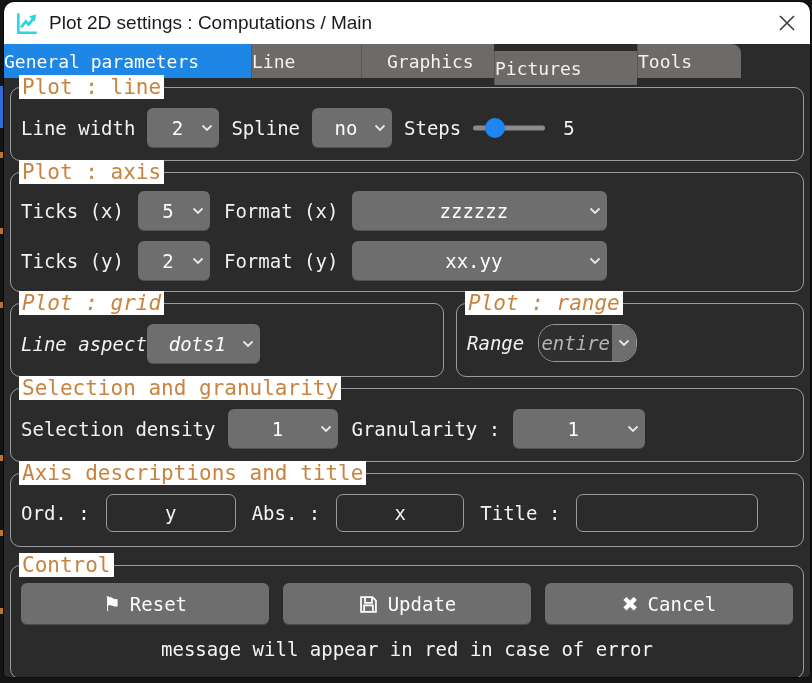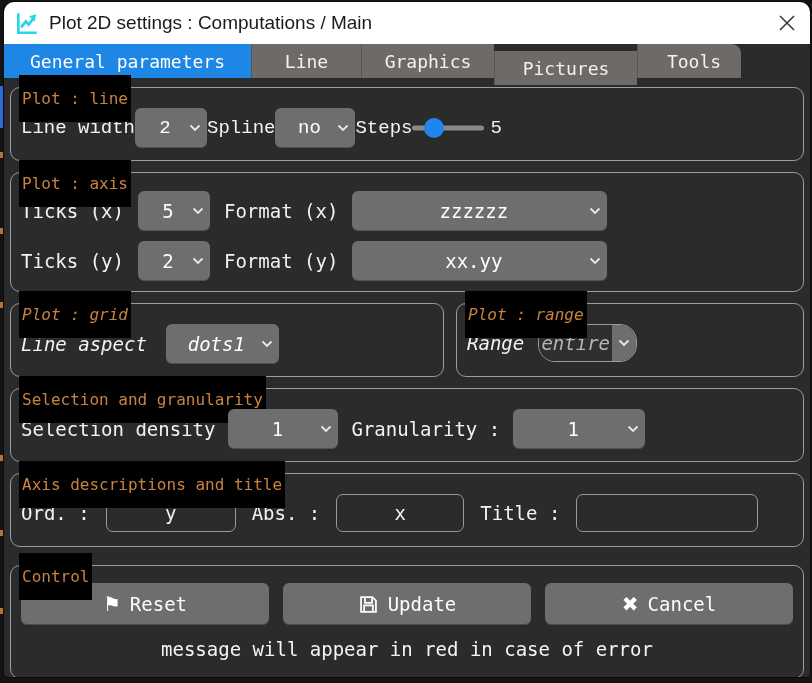--- a/index.html
+++ b/index.html
@@ -28,42 +28,42 @@
     font-family:"Liberation Sans","DejaVu Sans",sans-serif;
     font-size:19px;color:#1b1b1b;flex:1 1 auto;white-space:nowrap;
   }
   .close-btn{
     width:46px;height:42px;display:flex;align-items:center;justify-content:center;
     cursor:default;flex:0 0 auto;
   }
   
   .tabbar{height:31px;display:flex;background:#2b2b2b;}
   .tab{
-    height:34px;display:flex;align-items:center;justify-content:center;
+    height:34px;display:flex;align-items:center;justify-content:flex-start;
     font-size:18px;color:#f2f2f2;background:#6d6a67;
     border-left:1px solid rgba(0,0,0,0.18);
     box-sizing:border-box;white-space:nowrap;
   }
   .tab.first{border-left:none;}
-  .tab.last{border-radius:0 9px 0 0;padding-left:9px;}
+  .tab.last{border-radius:0 9px 0 0;}
   .tab.active{background:#1e87e5;color:#ffffff;}
   .tabbar-spacer{flex:1 1 auto;background:#2b2b2b;}
   
   .content{padding:12px 6px 0 6px;}
   .group{
     position:relative;
     border:1px solid #9c9c9c;border-radius:10px;
     margin:0 0 11px 0;
     padding:14px 10px 10px 10px;
     box-sizing:border-box;
   }
   .group-title{
     position:absolute;top:-13px;left:8px;
-    background:#000000;padding:14px 3px;
-    color:#c8833f;font-size:16px;white-space:nowrap;
+    background:#ffffff;padding:0 3px;
+    color:#c8833f;font-size:21px;white-space:nowrap;
   }
   .row{display:flex;align-items:center;}
   .lbl{color:#f2f2f2;font-size:19px;white-space:nowrap;}
   
   .dd{
     position:relative;height:40px;background:#6e6e6e;border-radius:6px;
     display:flex;align-items:center;justify-content:center;
     color:#fdfdfd;font-size:19px;box-sizing:border-box;
     box-shadow:inset 0 -1px 0 rgba(0,0,0,0.25);
   }
@@ -141,37 +141,37 @@
     </span>
   </div>
 
   <div class="tabbar">
     <div class="tab first active" style="width:247px;">
       <span>General parameters</span>
     </div>
     <div class="tab" style="width:110px;">
       <span>Line</span>
     </div>
-    <div class="tab" style="width:133px;">
+    <div class="tab" style="width:133px;padding-left:25px;">
       <span>Graphics</span>
     </div>
     <div class="tab" style="width:143px;margin-top:7px;">
       <span>Pictures</span>
     </div>
     <div class="tab last" style="width:104px;">
       <span>Tools</span>
     </div>
     <div class="tabbar-spacer"></div>
   </div>
 
   <div class="content">
 
     <div class="group" style="height:74px;">
       <span class="group-title">Plot : line</span>
-      <div class="row" style="margin-top:6px;font-family:Liberation Mono, monospace;">
+      <div class="row" style="margin-top:6px;gap:12px;">
         <span class="lbl">Line width</span>
         <div class="dd" style="width:72px;">
           <span class="dd-val">2</span>
           <span class="dd-arrow">
             <svg width="12" height="8" viewBox="0 0 12 8">
                 <path d="M1.5 1.5 L6 6 L10.5 1.5" stroke="#e8e8e8" stroke-width="1.8" fill="none"></path>
               </svg>
           </span>
         </div>
         <span class="lbl">Spline</span>
@@ -232,21 +232,21 @@
                 <path d="M1.5 1.5 L6 6 L10.5 1.5" stroke="#e8e8e8" stroke-width="1.8" fill="none"></path>
               </svg>
           </span>
         </div>
       </div>
     </div>
 
     <div style="display:flex;gap:12px;font-style:italic;">
       <div class="group" style="height:74px;flex:0 0 434px;">
         <span class="group-title">Plot : grid</span>
-        <div class="row" style="margin-top:6px;gap:19px;text-align:center;">
+        <div class="row" style="margin-top:6px;gap:0;text-align:center;">
           <span class="lbl">Line aspect</span>
           <div class="dd" style="width:113px;">
             <span class="dd-val">dots1</span>
             <span class="dd-arrow">
               <svg width="12" height="8" viewBox="0 0 12 8">
                   <path d="M1.5 1.5 L6 6 L10.5 1.5" stroke="#e8e8e8" stroke-width="1.8" fill="none"></path>
                 </svg>
             </span>
           </div>
         </div>

